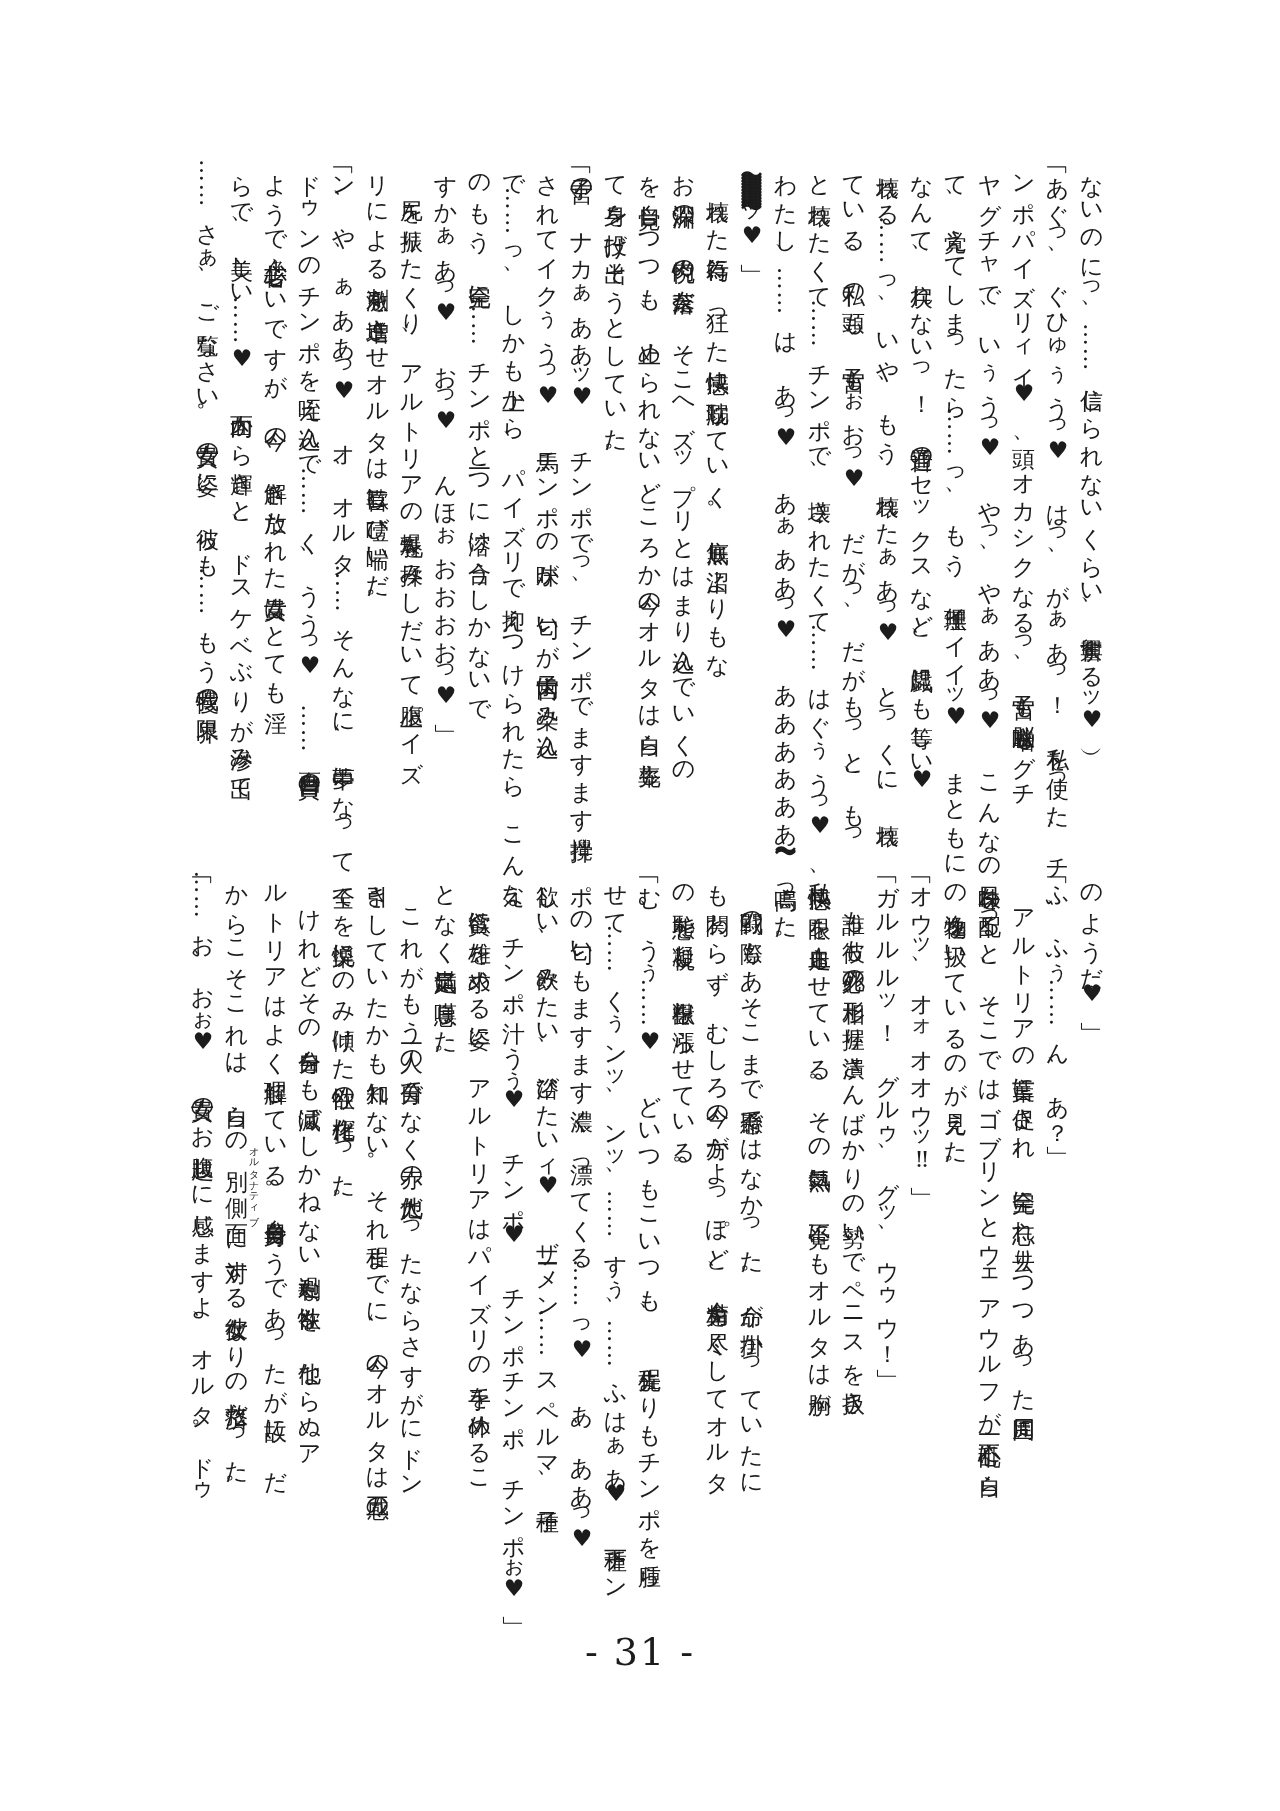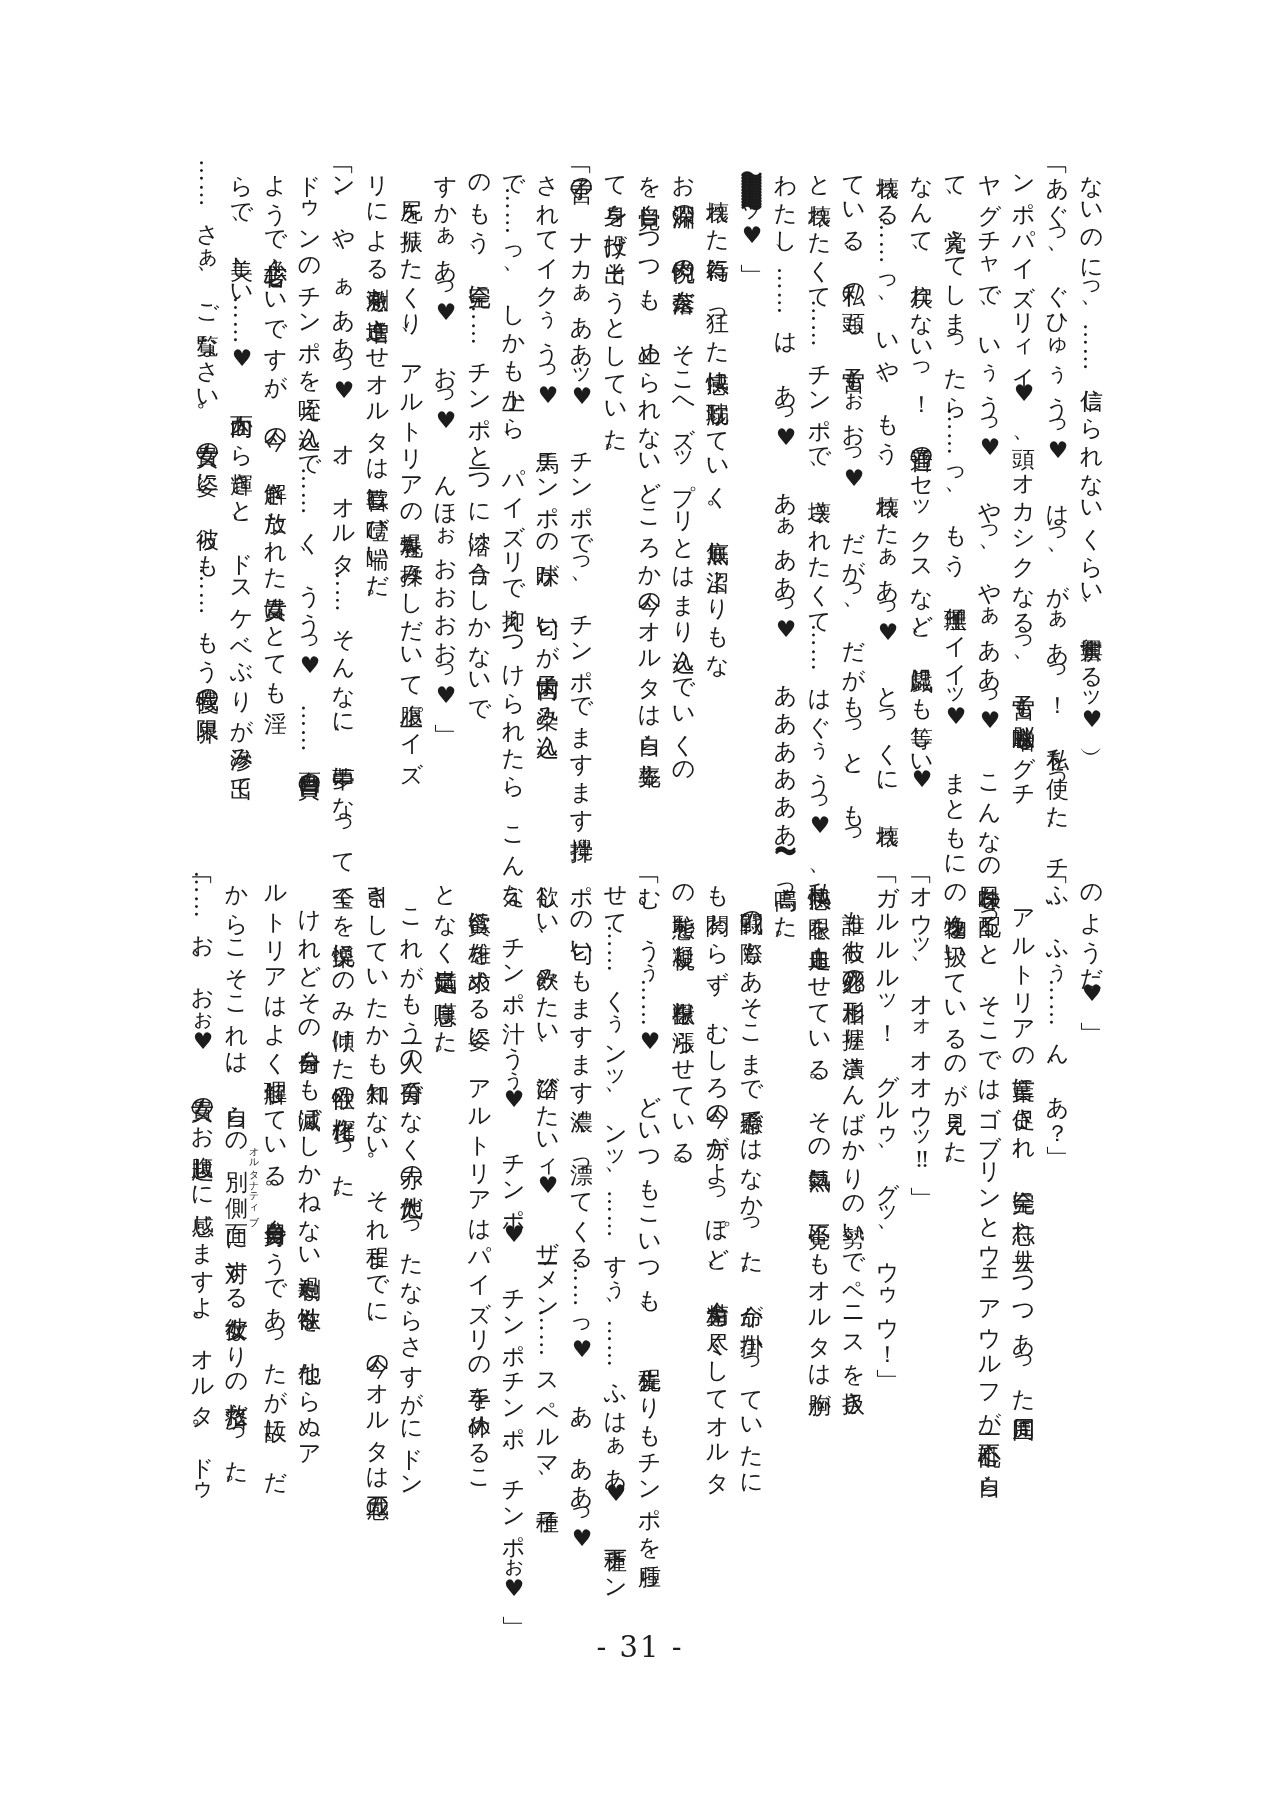--- a/index.html
+++ b/index.html
@@ -45,21 +45,21 @@
     font-size: 10px;
     letter-spacing: 0;
     font-family: "DejaVu Serif", "Liberation Serif", serif;
   }
   .page-number {
     position: absolute;
     top: 1630px;
     left: 0;
     width: 100%;
     text-align: center;
-    font-size: 29px;
+    font-size: 38px;
     letter-spacing: 2px;
     color: #1c1c1c;
   }
 </style>
 </head>
 <body>
 
 <div class="page">
 
   <div class="vblock block-top">

